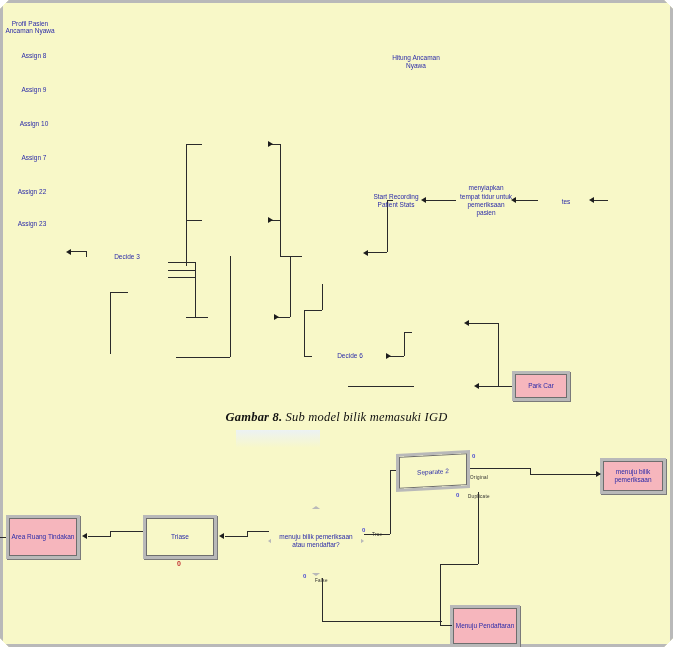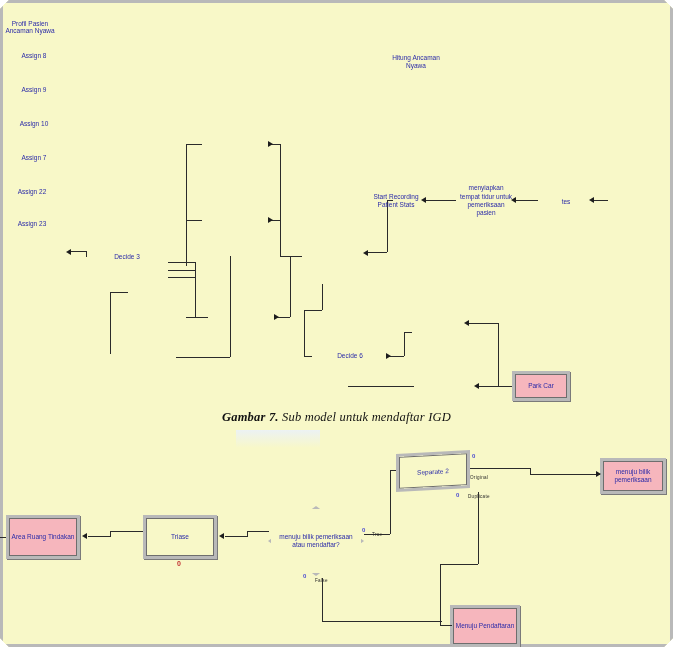--- a/index.html
+++ b/index.html
@@ -281,22 +281,22 @@
     <div class="ln lnh" style="left:348px;top:386px;width:66px;"></div>
 
     <div class="ln lnh" style="left:467px;top:323px;width:31px;"></div>
     <div class="ln lnv" style="left:498px;top:323px;height:63px;"></div>
     <div class="ln lnh" style="left:477px;top:386px;width:35px;"></div>
     <div class="arw l" style="left:464px;top:320px;"></div>
     <div class="arw l" style="left:474px;top:383px;"></div>
   </div>
 
   <div class="caption" style="top:410px;">
-    <b>Gambar 7.</b>
-    <span>Sub model untuk mendaftar IGD</span>
+    <b>Gambar 8.</b>
+    <span>Sub model bilik memasuki IGD</span>
   </div>
 
   <div class="wash" style="left:236px;top:430px;width:84px;height:18px;"></div>
 
   <div>
 
     <div class="node pink" style="left:6px;top:515px;width:74px;height:44px;">
       <span class="lbl">Area Ruang Tindakan</span>
     </div>
 

